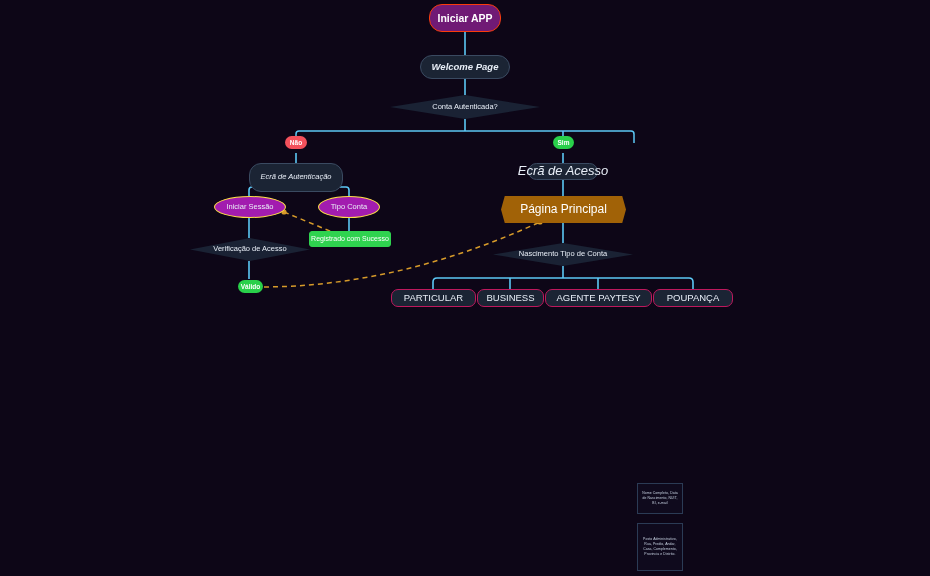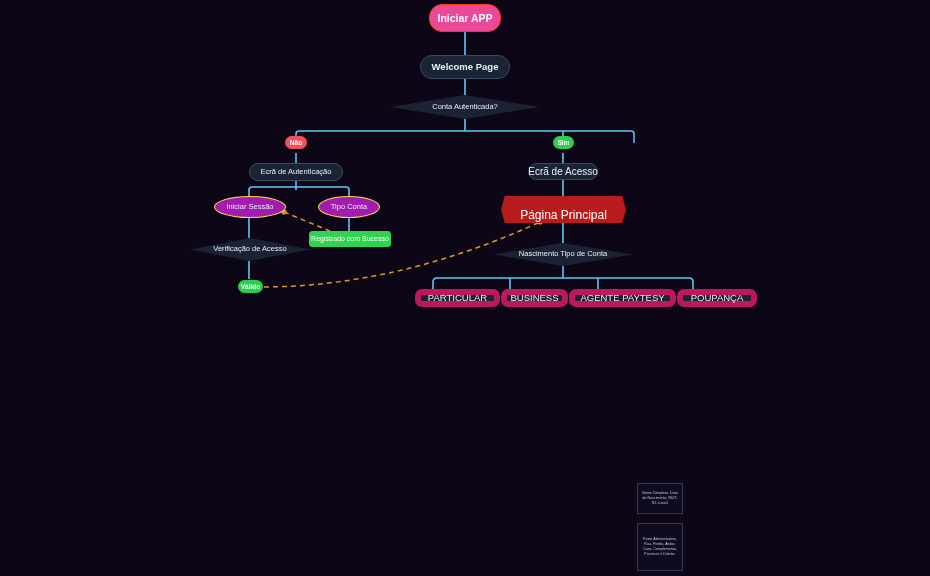--- a/index.html
+++ b/index.html
@@ -42,37 +42,37 @@
     color: #e8eef7;
     white-space: nowrap;
     line-height: 1.15;
   }
 
   
   .n-round {
     background: #1b2434;
     border: 1px solid #3a4a61;
     border-radius: 12px;
+    font-style: italic;
   }
 
   
   .n-start {
-    background: #ec4899;
+    background: #701a75;
     border: 1px solid #fa3c0c;
     border-radius: 13px;
     color: #ffffff;
     font-weight: bold;
   }
 
   
   .n-hex {
-    background: #b91c1c;
+    background: #a16207;
     color: #ffffff;
     clip-path: polygon(3% 0%, 97% 0%, 100% 50%, 97% 100%, 3% 100%, 0% 50%);
-    align-items: flex-end;
   }
 
   
   .n-ellipse {
     background: #a21caf;
     border: 1px solid #fde047;
     border-radius: 50%;
   }
 
   
@@ -95,24 +95,23 @@
   .n-note {
     background: #2fd34f;
     border: 1px solid #2fd34f;
     border-radius: 3px;
     color: #ffffff;
   }
 
   
   .n-acct {
     background: #1b2434;
-    border: 6px solid #be185d;
+    border: 1px solid #be185d;
     border-radius: 7px;
     color: #e8eef7;
-    margin-left: 24px;
   }
 
   
   .n-tiny {
     background: #0f0a1d;
     border: 1px solid #2b3b55;
     color: #c9d4e4;
     font-size: 3.4px;
     line-height: 1.45;
     white-space: normal;
@@ -183,25 +182,25 @@
   </div>
 
   <div class="node n-pill pill-red" style="left:285px; top:136px; width:22px; height:13px;">
     <span>Não</span>
   </div>
 
   <div class="node n-pill pill-green" style="left:553px; top:136px; width:21px; height:13px;">
     <span>Sim</span>
   </div>
 
-  <div class="node n-round" style="left:249px; top:163px; width:94px; height:18px; font-size:7.5px;">
+  <div class="node n-round" style="left:249px; top:163px; width:94px; height:29px; font-size:7.5px;">
     <span>Ecrã de Autenticação</span>
   </div>
 
-  <div class="node n-round" style="left:528px; top:163px; width:70px; height:17px; font-size:10px;">
+  <div class="node n-round" style="left:528px; top:163px; width:70px; height:17px; font-size:13px;">
     <span>Ecrã de Acesso</span>
   </div>
 
   <div class="node n-ellipse" style="left:214px; top:196px; width:72px; height:22px; font-size:7.5px;">
     <span>Iniciar Sessão</span>
   </div>
 
   <div class="node n-ellipse" style="left:318px; top:196px; width:62px; height:22px; font-size:7.5px;">
     <span>Tipo Conta</span>
   </div>

